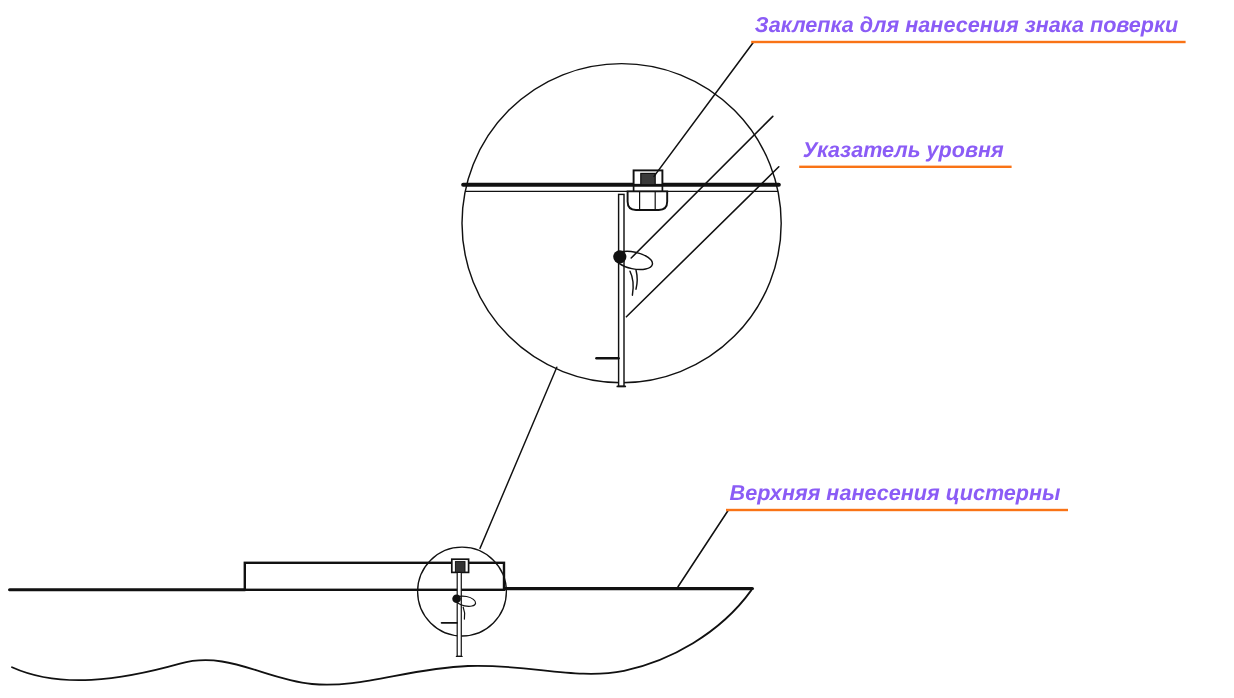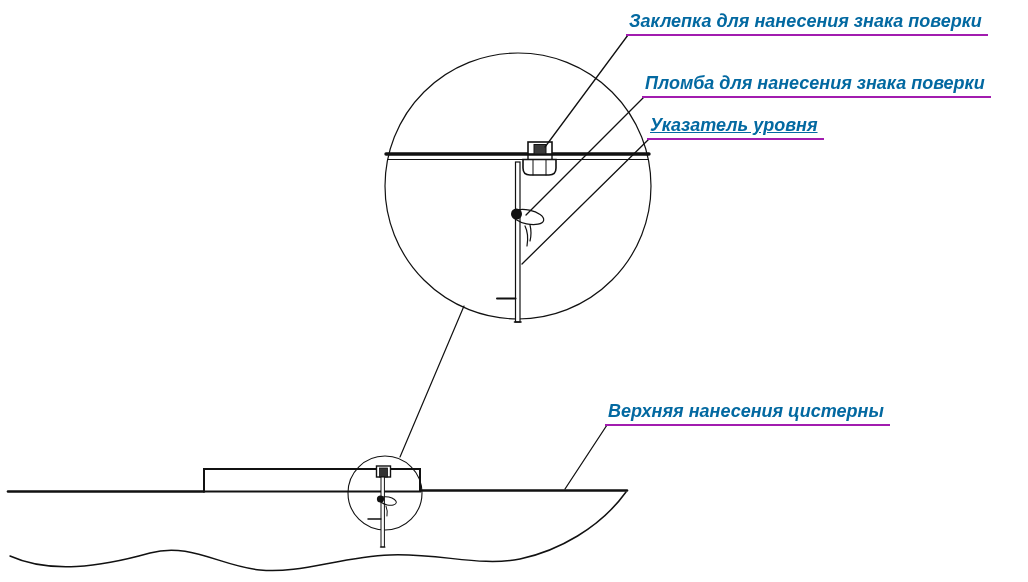--- a/index.html
+++ b/index.html
@@ -21,29 +21,29 @@
     top: 0;
     width: 1028px;
     height: 582px;
   }
   .callout-label {
     position: absolute;
     font-family: "Liberation Sans", sans-serif;
     font-size: 18px;
     font-weight: bold;
     font-style: italic;
-    color: #0369a1;
+    color: #8b5cf6;
     line-height: 20px;
     white-space: nowrap;
     padding: 0 6px 3px 3px;
-    border-bottom: 2px solid #a21caf;
+    border-bottom: 2px solid #f97316;
   }
   .lbl-rivet        { left: 626px; top: 11px; }
   .lbl-seal         { left: 642px; top: 73px; }
-  .lbl-level        { left: 647px; top: 115px; text-decoration: underline; }
+  .lbl-level        { left: 666px; top: 115px; }
   .lbl-tank-top     { left: 605px; top: 401px; }
 </style>
 </head>
 <body>
 
 <div class="stage">
 
   <svg class="linework" viewBox="0 0 1028 582" fill="none" stroke="#111111" stroke-linecap="round">
 
     <circle cx="518" cy="186" r="133" stroke-width="1.2"></circle>
@@ -96,19 +96,18 @@
     <rect x="381" y="477" width="3.4" height="70" stroke-width="1" fill="#ffffff"></rect>
     <line x1="380.4" y1="547" x2="385" y2="547" stroke-width="1.2"></line>
     <ellipse cx="388" cy="501" rx="8.5" ry="4" stroke-width="1" transform="rotate(12 388 501)"></ellipse>
     <circle cx="380.5" cy="499" r="3.6" fill="#111111" stroke="none"></circle>
     <path stroke-width="1" d="M 386 506 q 2 5 1 10"></path>
     <line x1="368" y1="519" x2="380.8" y2="519" stroke-width="1.5"></line>
   </svg>
 
   <div class="callout-label lbl-rivet">Заклепка для нанесения знака поверки</div>
 
-  <div class="callout-label lbl-seal">Пломба для нанесения знака поверки</div>
 
   <div class="callout-label lbl-level">Указатель уровня</div>
 
   <div class="callout-label lbl-tank-top">Верхняя нанесения цистерны</div>
 
 </div>
 
 </body></html>

